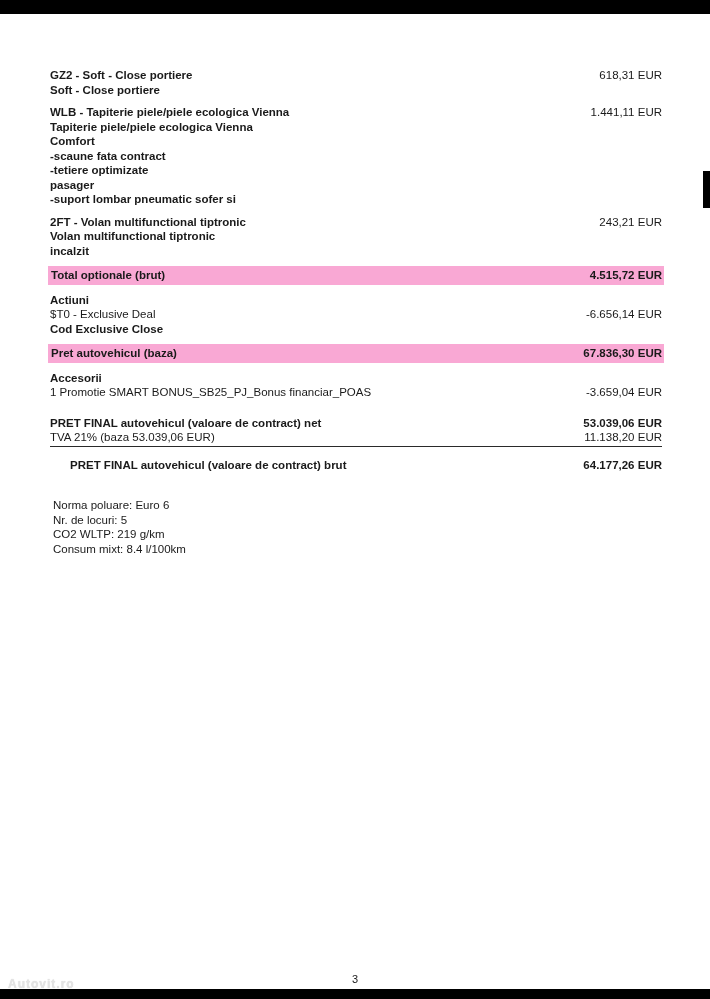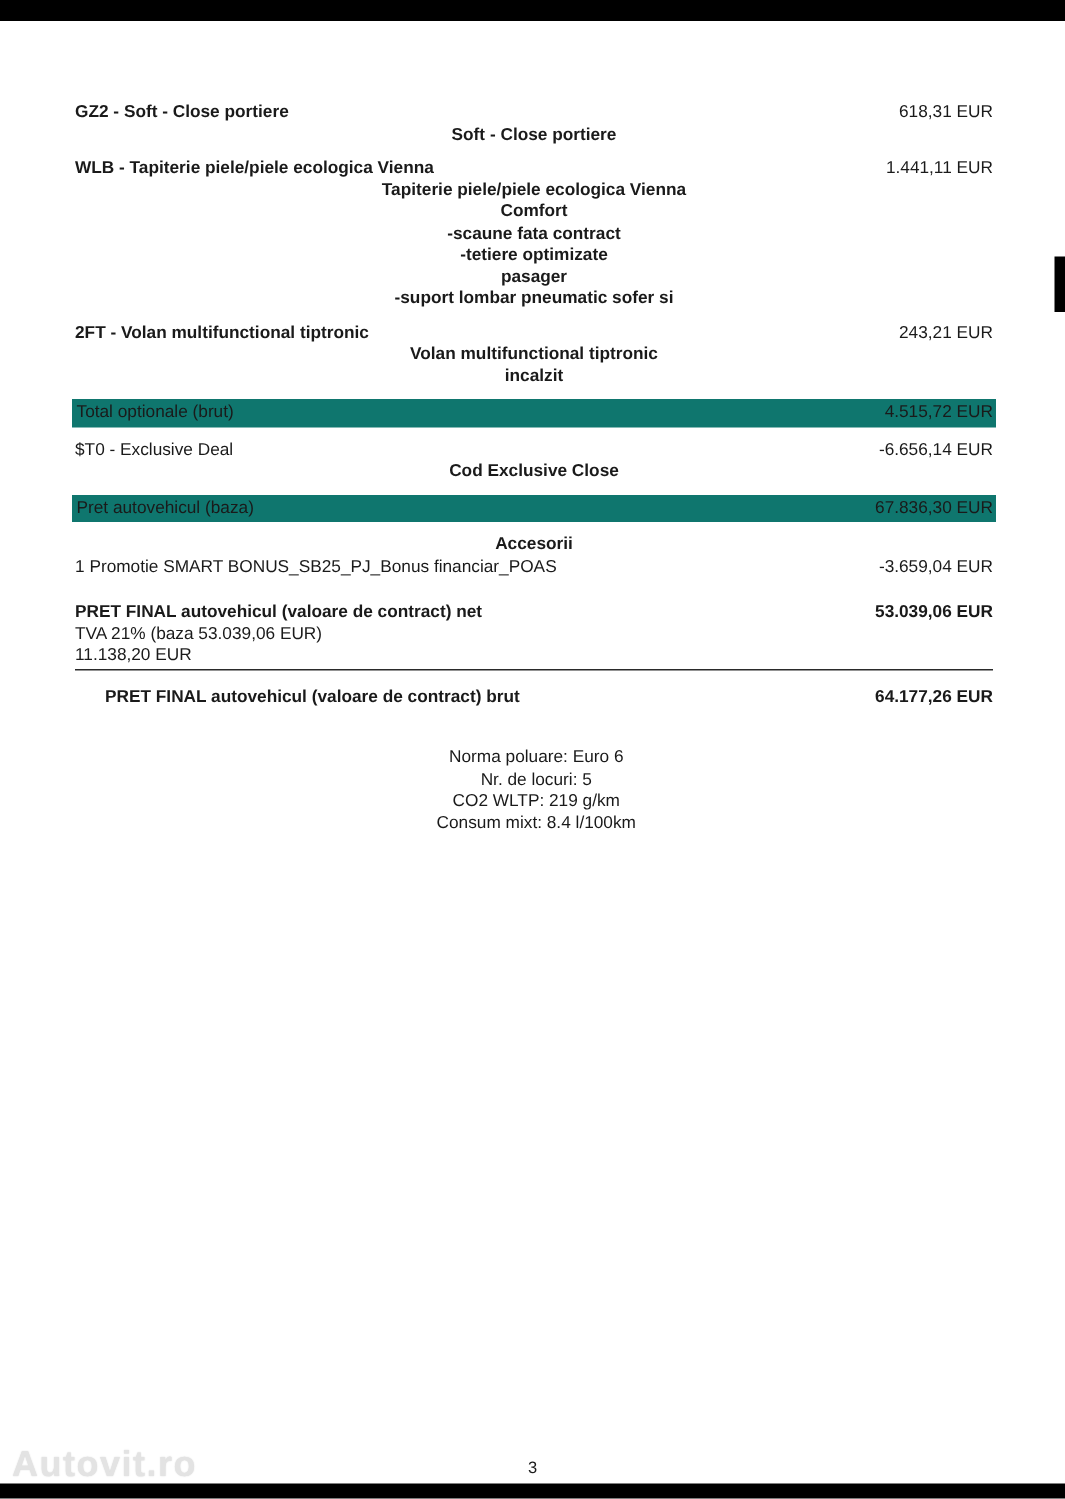--- a/index.html
+++ b/index.html
@@ -1,15 +1,15 @@
 <!DOCTYPE html>
 <html><head>
 <meta charset="utf-8">
 <style>
-  * { margin: 0; padding: 0; box-sizing: border-box; text-align: center; }
+  * { margin: 0; padding: 0; box-sizing: border-box; }
   html, body { background: #ffffff; }
   body {
     width: 710px; height: 999px;
     position: relative; overflow: hidden;
     font-family: "Liberation Sans", sans-serif;
     color: #1a1a1a;
   }
   .topbar { position: absolute; top: 0; left: 0; width: 710px; height: 14px; background: #000; }
   .bottombar { position: absolute; left: 0; bottom: 0; width: 710px; height: 10px; background: #000; }
   .edge-mark { position: absolute; top: 171px; right: 0; width: 7px; height: 37px; background: #000; }
@@ -17,37 +17,37 @@
   .content {
     position: absolute; top: 68px; left: 50px; width: 612px;
     font-size: 11.5px; line-height: 14.5px;
   }
   .row { display: flex; justify-content: space-between; align-items: baseline; }
   .b { font-weight: bold; }
   .option-block { margin-bottom: 8px; }
   .detail-line { font-weight: bold; }
 
   .graybar {
-    background: #0f766e;
+    background: #f9a8d4;
     display: flex; justify-content: space-between; align-items: center;
-    font-weight: normal;
+    font-weight: bold;
     padding: 2px 2px 2px 3px;
     margin: 6px -2px 8px -2px;
   }
   .section-heading { font-weight: bold; margin-top: 2px; }
   .gap-sm { margin-bottom: 8px; }
   .gap-md { margin-bottom: 16px; }
 
-  .ruled { border-bottom: 1px solid #2a2a2a; padding-bottom: 1px; flex-direction: column; }
+  .ruled { border-bottom: 1px solid #2a2a2a; padding-bottom: 1px; }
 
   .specs { margin-top: 26px; margin-left: 3px; }
 
   .watermark {
     position: absolute; left: 8px; bottom: 8px;
-    font-size: 24px; font-weight: bold; letter-spacing: 1px;
+    font-size: 12px; font-weight: bold; letter-spacing: 1px;
     color: #e3e3e3;
     text-shadow: 0 0 1px #d5d5d5;
     user-select: none;
   }
   .page-number {
     position: absolute; bottom: 14px; left: 0; width: 710px;
     text-align: center; font-size: 11px; color: #1a1a1a;
   }
 </style>
 </head>
@@ -87,20 +87,21 @@
     <div class="detail-line">Volan multifunctional tiptronic</div>
     <div class="detail-line">incalzit</div>
   </div>
 
   <div class="graybar">
     <span>Total optionale (brut)</span>
     <span>4.515,72 EUR</span>
   </div>
 
   <div class="gap-sm">
+    <div class="section-heading">Actiuni</div>
     <div class="row">
       <span>$T0 - Exclusive Deal</span>
       <span>-6.656,14 EUR</span>
     </div>
     <div class="detail-line">Cod Exclusive Close</div>
   </div>
 
   <div class="graybar">
     <span>Pret autovehicul (baza)</span>
     <span>67.836,30 EUR</span>

